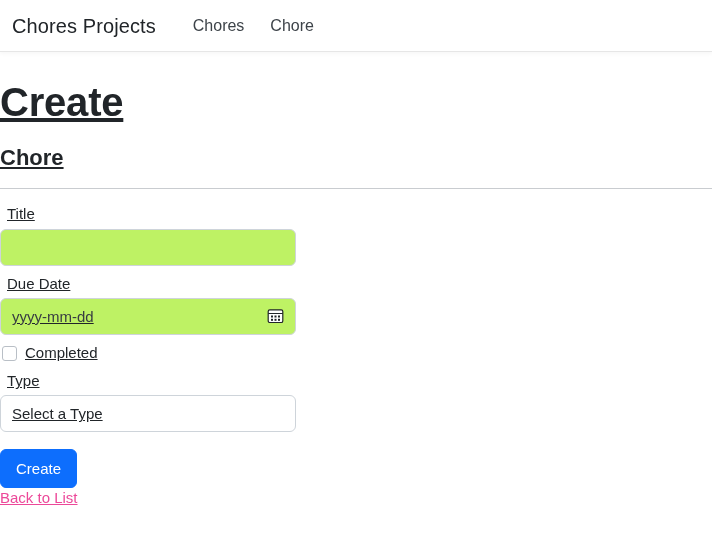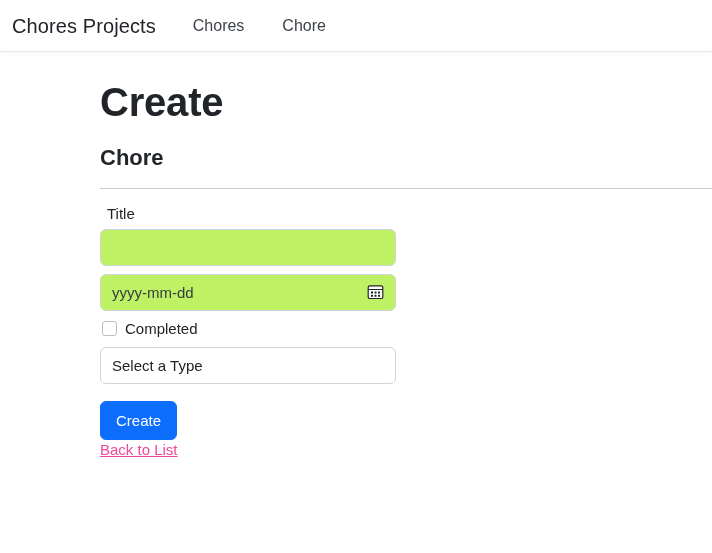--- a/index.html
+++ b/index.html
@@ -31,40 +31,40 @@
     line-height: 1;
     color: #212529;
     text-decoration: none;
     white-space: nowrap;
     margin-right: 26px;
     letter-spacing: .1px;
   }
   .nav-links {
     display: flex;
     align-items: center;
-    gap: 16px;
+    gap: 4px;
     list-style: none;
     margin: 0;
     padding: 0;
   }
   .nav-links li { margin: 0; }
   .nav-link {
     display: inline-block;
     font-size: 16px;
     line-height: 1;
     color: #3d4349;
     text-decoration: none;
     padding: 6px 11px;
     white-space: nowrap;
   }
 
   
   .container {
-    padding-left: 100px;
     padding-right: 0;
+    text-decoration: underline;
   }
   .page-title {
     font-size: 40px;
     font-weight: 700;
     line-height: 1.2;
     margin: 26px 0 0 0;
     letter-spacing: -0.2px;
     color: #212529;
   }
   .sub-title {
@@ -209,20 +209,21 @@
   <hr class="divider">
 
   <form class="form">
 
     <div class="field-block">
       <label class="form-label">Title</label>
       <input class="form-control" type="text" placeholder="" style="">
     </div>
 
     <div class="field-block">
+      <label class="form-label">Due Date</label>
       <div class="date-wrap">
         <div class="form-control date-text">yyyy-mm-dd</div>
         <span class="cal-icon">
           <svg width="17" height="17" viewBox="0 0 17 17" xmlns="http://www.w3.org/2000/svg">
             <rect x="1.2" y="2.4" width="14.6" height="12.6" rx="1.6" ry="1.6" fill="#ffffff" stroke="#212529" stroke-width="1.2"></rect>
             <line x1="1.2" y1="6.0" x2="15.8" y2="6.0" stroke="#212529" stroke-width="1.2"></line>
             <rect x="4.0" y="8.0" width="2.0" height="2.0" fill="#212529"></rect>
             <rect x="7.5" y="8.0" width="2.0" height="2.0" fill="#212529"></rect>
             <rect x="11.0" y="8.0" width="2.0" height="2.0" fill="#212529"></rect>
             <rect x="4.0" y="11.3" width="2.0" height="2.0" fill="#212529"></rect>
@@ -232,20 +233,21 @@
         </span>
       </div>
     </div>
 
     <div class="check-row">
       <span class="check-box"></span>
       <span class="check-label">Completed</span>
     </div>
 
     <div class="field-block">
+      <label class="form-label">Type</label>
       <div class="select-control">Select a Type</div>
     </div>
 
     <div>
       <button class="btn-primary" type="submit">Create</button>
     </div>
   </form>
 
   <a class="back-link" href="#">Back to List</a>
 

